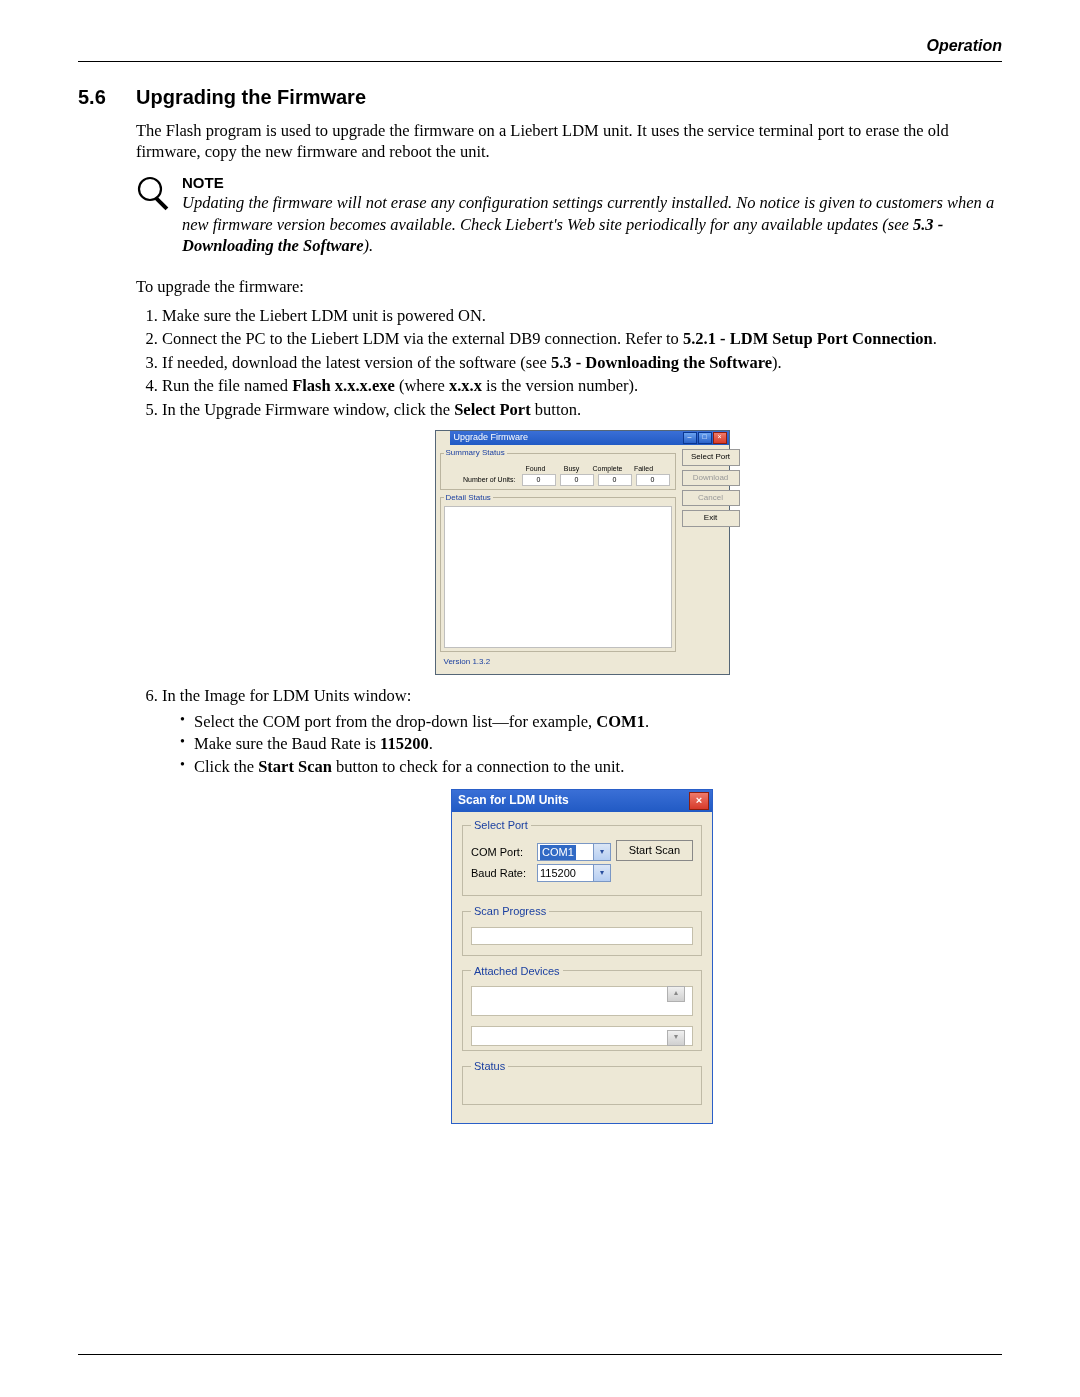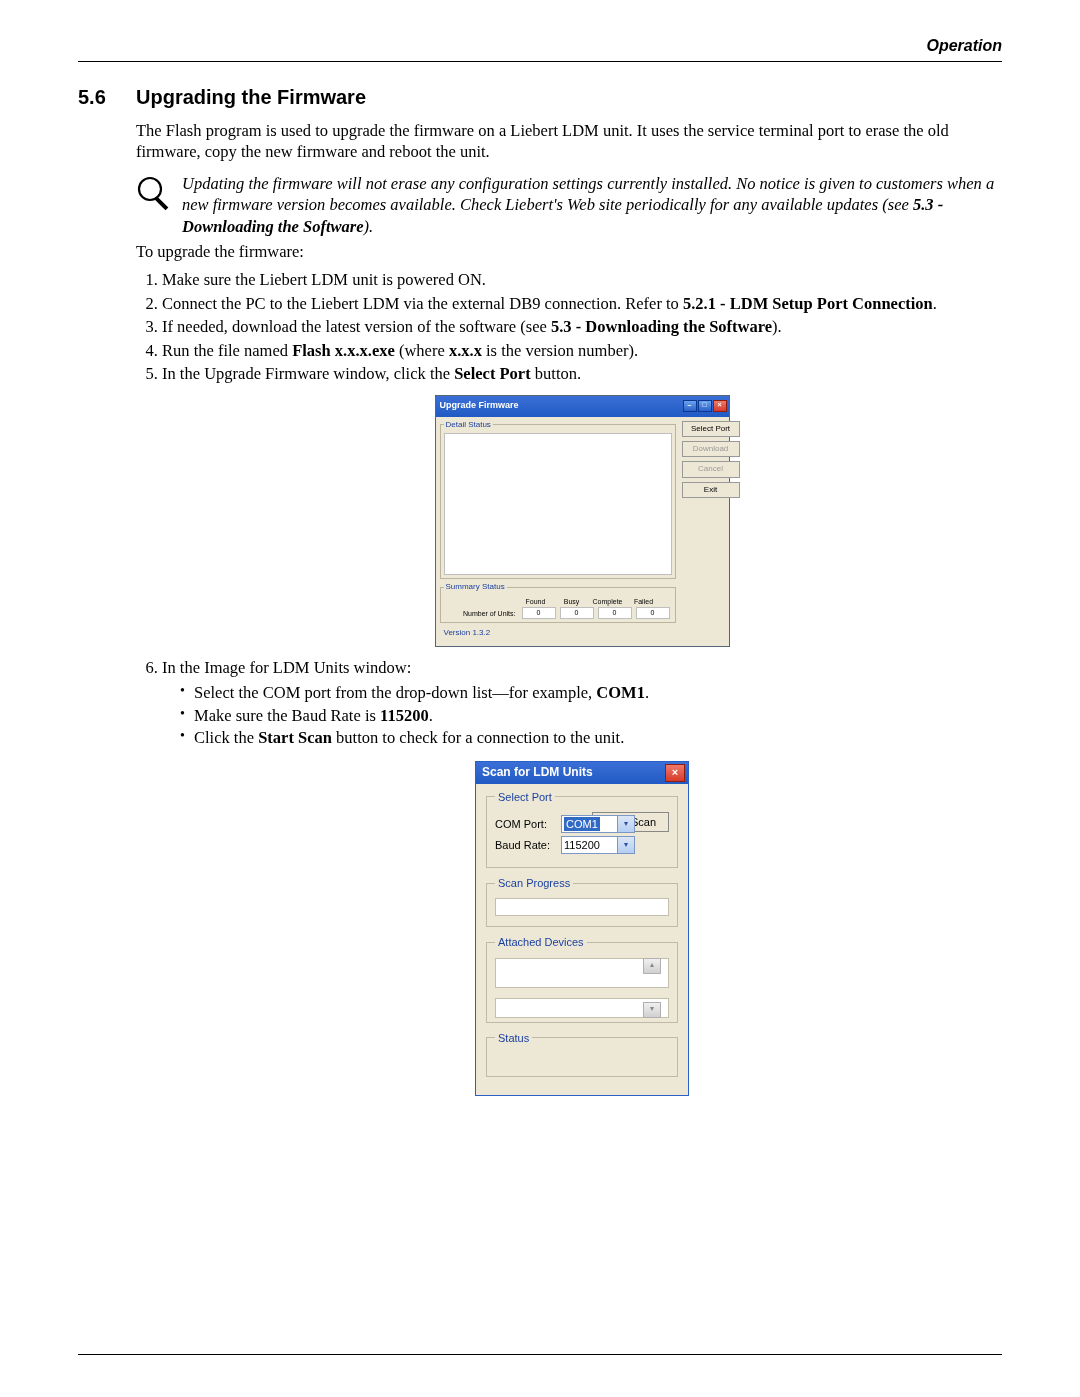--- a/index.html
+++ b/index.html
@@ -97,29 +97,30 @@
     width: 295px;
   }
   .dlg1 {
     border: 1px solid #567;
     background: #EDE8D6;
     font-family: Tahoma, Arial, sans-serif;
     font-size: 8px;
     color: #000;
   }
   .dlg1 .titlebar {
-    height: 21px;
+    height: 14px;
     background: linear-gradient(#3a6fd6,#215ac4);
     color: #fff;
     display: flex;
     align-items: center;
     justify-content: space-between;
     padding: 0 2px 0 4px;
     font-size: 9px;
-    font-weight: bold;
+    font-weight: normal;
+    margin-left: 14px;
   }
   .dlg1 .wbtns { display:flex; gap:1px; }
   .dlg1 .wbtn {
     width: 12px; height:10px;
     background: linear-gradient(#6aa2f0,#2a61c9);
     border:1px solid #0b3791;
     font-size:7px; line-height:8px;
     color:#fff; text-align:center;
   }
   .dlg1 .wbtn.red {
@@ -193,21 +194,21 @@
   }
   .dlg1 .btn.disabled { color:#999; }
   .dlg1 .version {
     font-size:8px; color:#1a3fa0;
     padding:2px 0 3px 4px;
   }
 
   
   .dlg2-wrap {
     margin: 12px auto 0 auto;
-    width: 214px;
+    width: 262px;
   }
   .dlg2 {
     border:1px solid #2a5fc8;
     background:#EDE8D6;
     font-family: Tahoma, Arial, sans-serif;
     font-size: 11px;
   }
   .dlg2 .titlebar {
     height:22px;
     background: linear-gradient(#3a6fd6,#215ac4);
@@ -321,27 +322,28 @@
   <p class="para">The Flash program is used to upgrade the firmware on a Liebert LDM unit. It uses the service terminal port to erase the old firmware, copy the new firmware and reboot the unit.</p>
 
   <div class="note-row">
     <div class="note-icon">
       <svg width="36" height="40" viewBox="0 0 36 40">
         <circle cx="14" cy="14" r="11" fill="none" stroke="#000" stroke-width="2.2"></circle>
         <rect x="19" y="22" width="4" height="16" transform="rotate(-45 21 24)" fill="#000"></rect>
       </svg>
     </div>
     <div class="note-body">
+      <div class="note-heading">NOTE</div>
       <div class="note-text">
         <span>Updating the firmware will not erase any configuration settings currently installed. No notice is given to customers when a new firmware version becomes available. Check Liebert's Web site periodically for any available updates (see </span><b><span>5.3 - Downloading the Software</span></b><span>).</span>
       </div>
     </div>
   </div>
 
-  <p class="para" style="margin-top:4px">To upgrade the firmware:</p>
+  <p class="para" style="margin-top:20px">To upgrade the firmware:</p>
 
   <ol class="steps">
     <li>Make sure the Liebert LDM unit is powered ON.</li>
     <li>
       <span>Connect the PC to the Liebert LDM via the external DB9 connection. Refer to </span><b><span>5.2.1 - LDM Setup Port Connection</span></b><span>.</span>
     </li>
     <li>
       <span>If needed, download the latest version of the software (see </span><b><span>5.3 - Downloading the Software</span></b><span>).</span>
     </li>
     <li>
@@ -356,39 +358,39 @@
           <div class="titlebar">
             <span>Upgrade Firmware</span>
             <span class="wbtns">
               <span class="wbtn">–</span>
               <span class="wbtn">□</span>
               <span class="wbtn red">×</span>
             </span>
           </div>
           <div class="body">
             <div class="left">
-              <fieldset>
-                <legend>Detail Status</legend>
-                <div class="detail-area"></div>
-              </fieldset>
               <fieldset>
                 <legend>Summary Status</legend>
                 <div class="sumhdr">
                   <span>Found</span>
                   <span>Busy</span>
                   <span>Complete</span>
                   <span>Failed</span>
                 </div>
                 <div class="sumvals">
                   <div class="lbl">Number of Units:</div>
                   <div class="cell">0</div>
                   <div class="cell">0</div>
                   <div class="cell">0</div>
                   <div class="cell">0</div>
                 </div>
+              </fieldset>
+              <fieldset>
+                <legend>Detail Status</legend>
+                <div class="detail-area"></div>
               </fieldset>
               <div class="version">Version 1.3.2</div>
             </div>
             <div class="right">
               <span class="btn">Select Port</span>
               <span class="btn disabled">Download</span>
               <span class="btn disabled">Cancel</span>
               <span class="btn">Exit</span>
             </div>
           </div>

